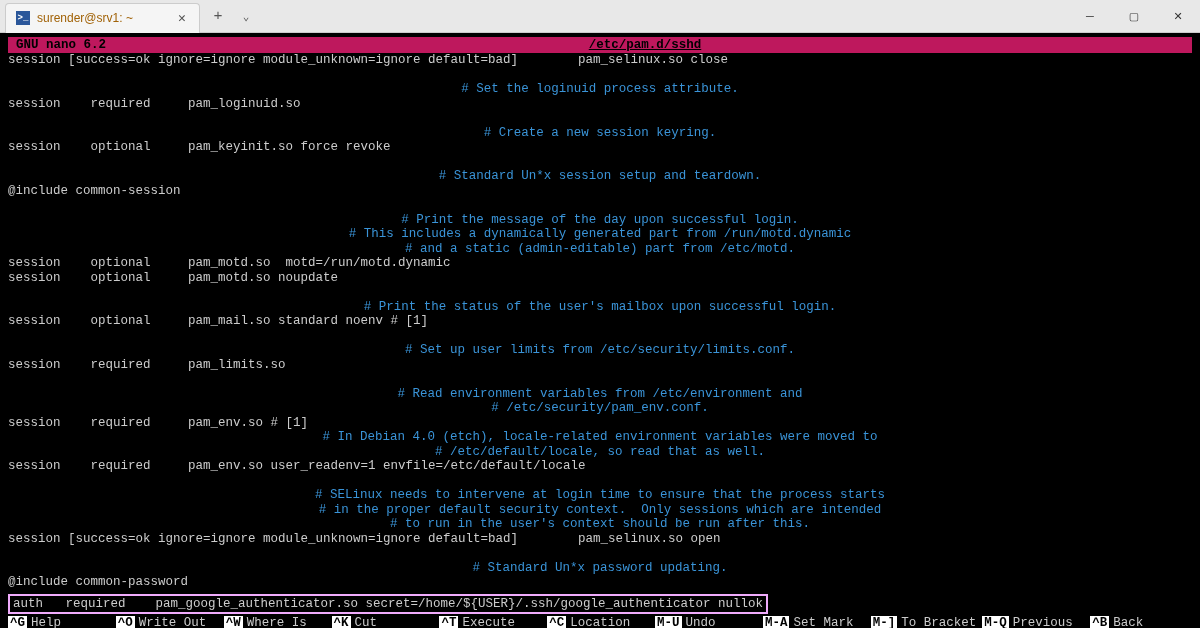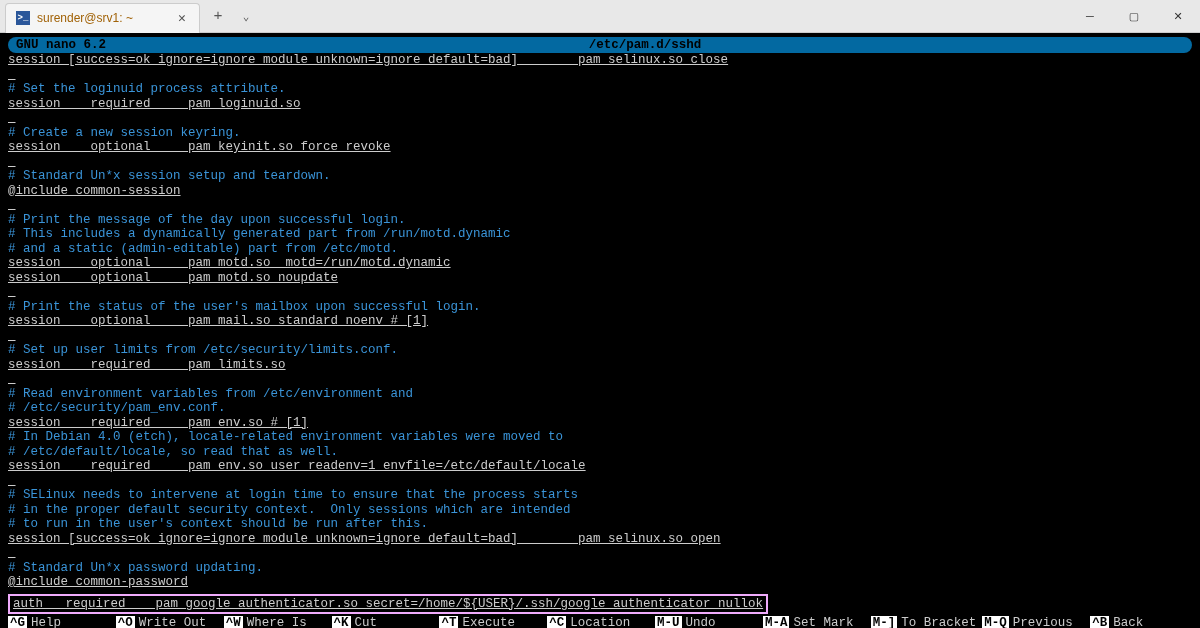--- a/index.html
+++ b/index.html
@@ -7,26 +7,26 @@
 .titlebar { height: 33px; background: #e8e8e8; display: flex; align-items: center; border-bottom: 1px solid #ccc; }
 .tab { display: flex; align-items: center; height: 30px; background: #f5f5f5; border: 1px solid #ccc; border-bottom: none; border-radius: 4px 4px 0 0; padding: 0 10px; margin-left: 5px; margin-top: 3px; min-width: 195px; gap: 7px; }
 .tab-icon { width: 14px; height: 14px; background: #2b579a; display: flex; align-items: center; justify-content: center; color: #fff; font-size: 9px; font-weight: bold; }
 .tab-title { flex: 1; font-family: 'Segoe UI', sans-serif; font-size: 12px; color: #a16207; }
 .tab-close { width: 14px; height: 14px; display: flex; align-items: center; justify-content: center; color: #555; font-size: 13px; cursor: pointer; }
 .tab-add { width: 28px; height: 28px; display: flex; align-items: center; justify-content: center; color: #555; font-size: 15px; margin-left: 4px; cursor: pointer; }
 .tab-dropdown { width: 28px; height: 28px; display: flex; align-items: center; justify-content: center; color: #555; font-size: 11px; cursor: pointer; }
 .window-controls { margin-left: auto; display: flex; }
 .win-btn { width: 44px; height: 30px; display: flex; align-items: center; justify-content: center; color: #333; font-size: 11px; cursor: pointer; font-family: 'Segoe UI', sans-serif; }
 .terminal { background: #000; color: #ccc; padding: 0; height: calc(100% - 33px); display: flex; flex-direction: column; }
-.nano-header { background: #0369a1; color: #000; display: flex; padding: 1px 8px; margin: 4px 8px 0 8px; font-weight: bold; border-radius: 8px; }
+.nano-header { background: #be185d; color: #000; display: flex; padding: 1px 8px; margin: 4px 8px 0 8px; font-weight: bold; }
 .nano-header .left { flex: 0 0 auto; }
-.nano-header .center { flex: 1; text-align: center; }
+.nano-header .center { flex: 1; text-align: center; text-decoration: underline; }
 .content { flex: 1; padding: 0 8px; line-height: 14.5px; white-space: pre; }
-.comment { color: #3a94d8; }
-.plain { color: #ccc; text-decoration: underline; }
+.comment { color: #3a94d8; text-align: center; }
+.plain { color: #ccc; }
 .highlight-line { border: 2px solid #f0abfc; display: inline-block; padding: 1px 3px; margin-top: 4px; }
 .shortcuts { padding: 2px 8px 3px 8px; display: grid; grid-template-columns: repeat(11, 1fr); column-gap: 6px; row-gap: 0; line-height: 14px; }
 .shortcut { display: flex; align-items: center; gap: 4px; white-space: nowrap; }
 .key { background: #fff; color: #000; font-weight: bold; padding: 0 2px; min-width: 18px; text-align: center; }
 .desc { color: #ccc; }
 </style>
 </head>
 <body>
 
 <div class="titlebar">

